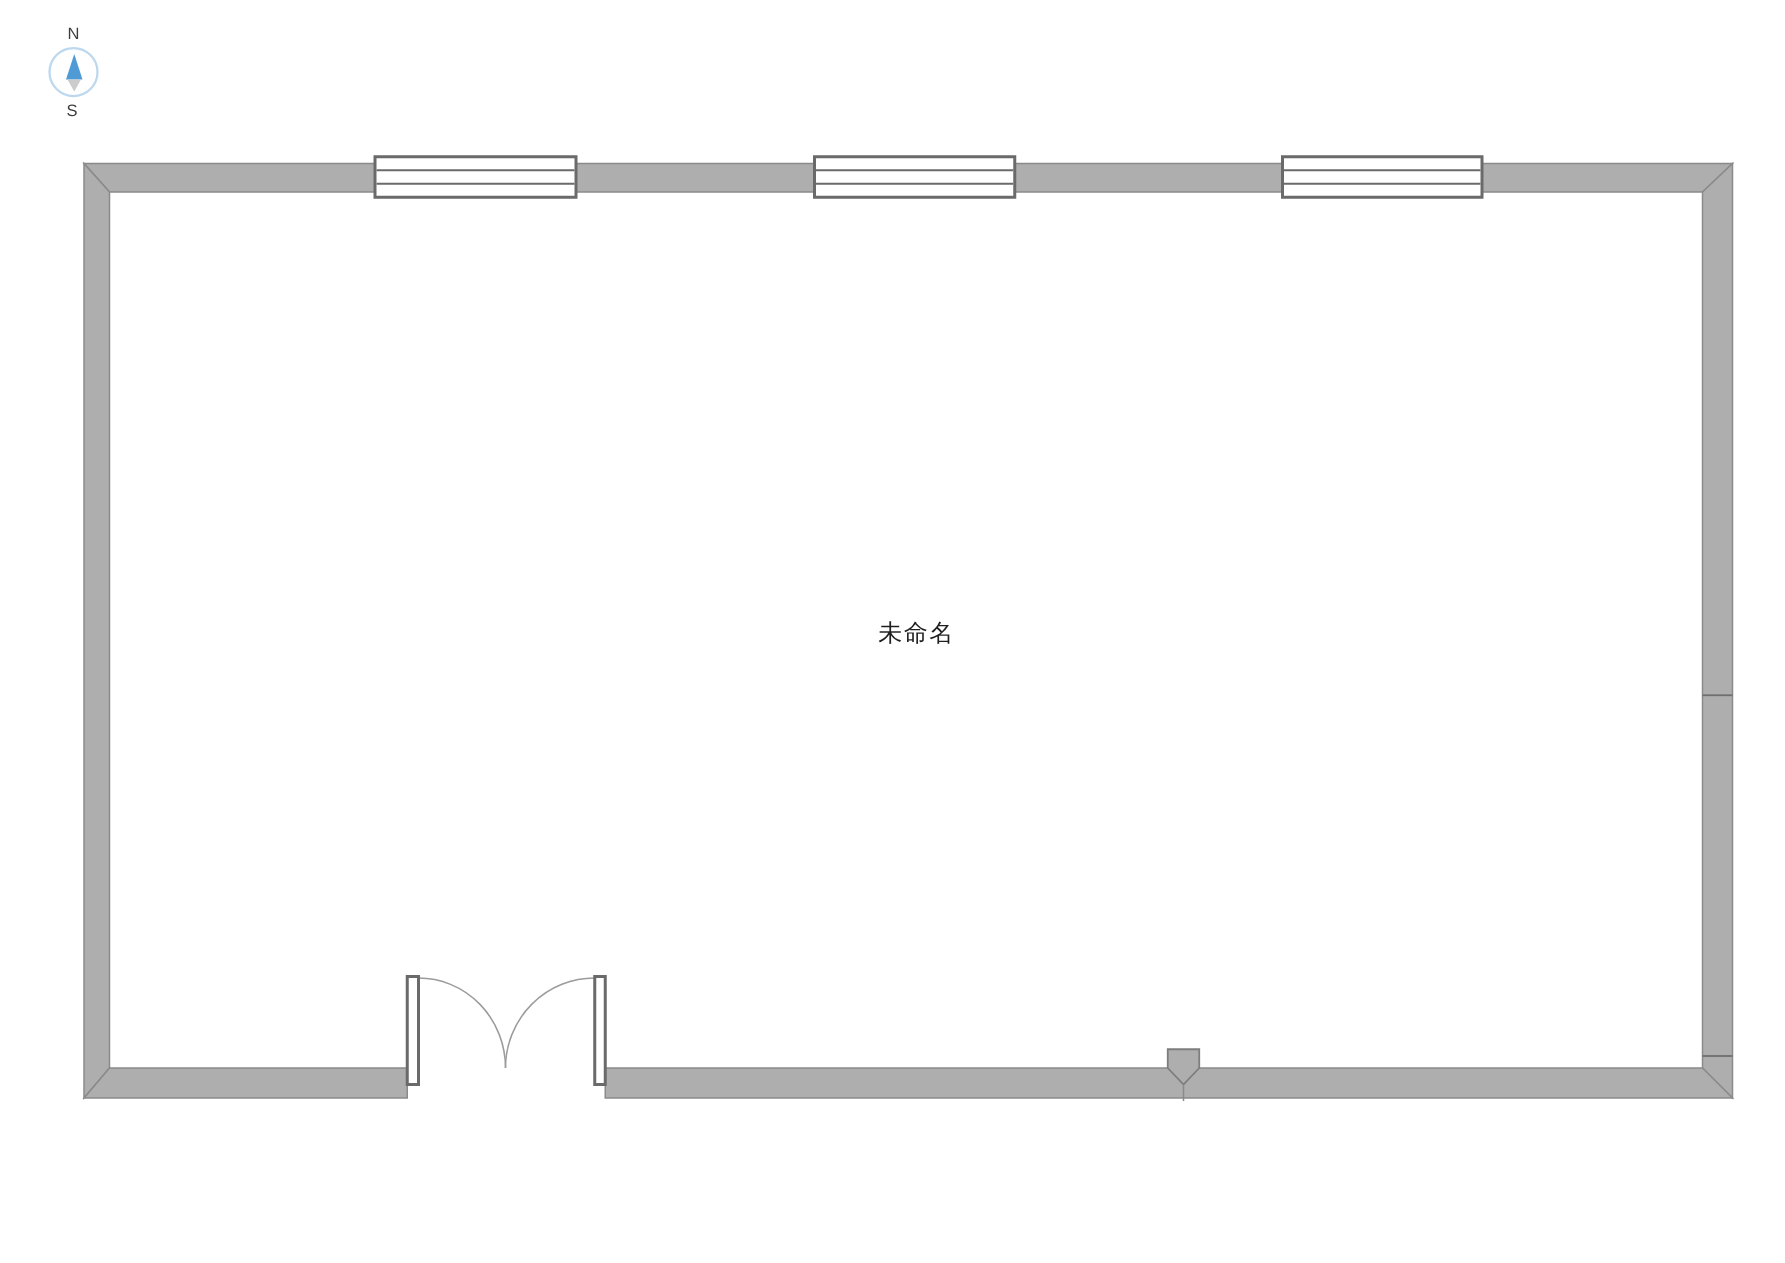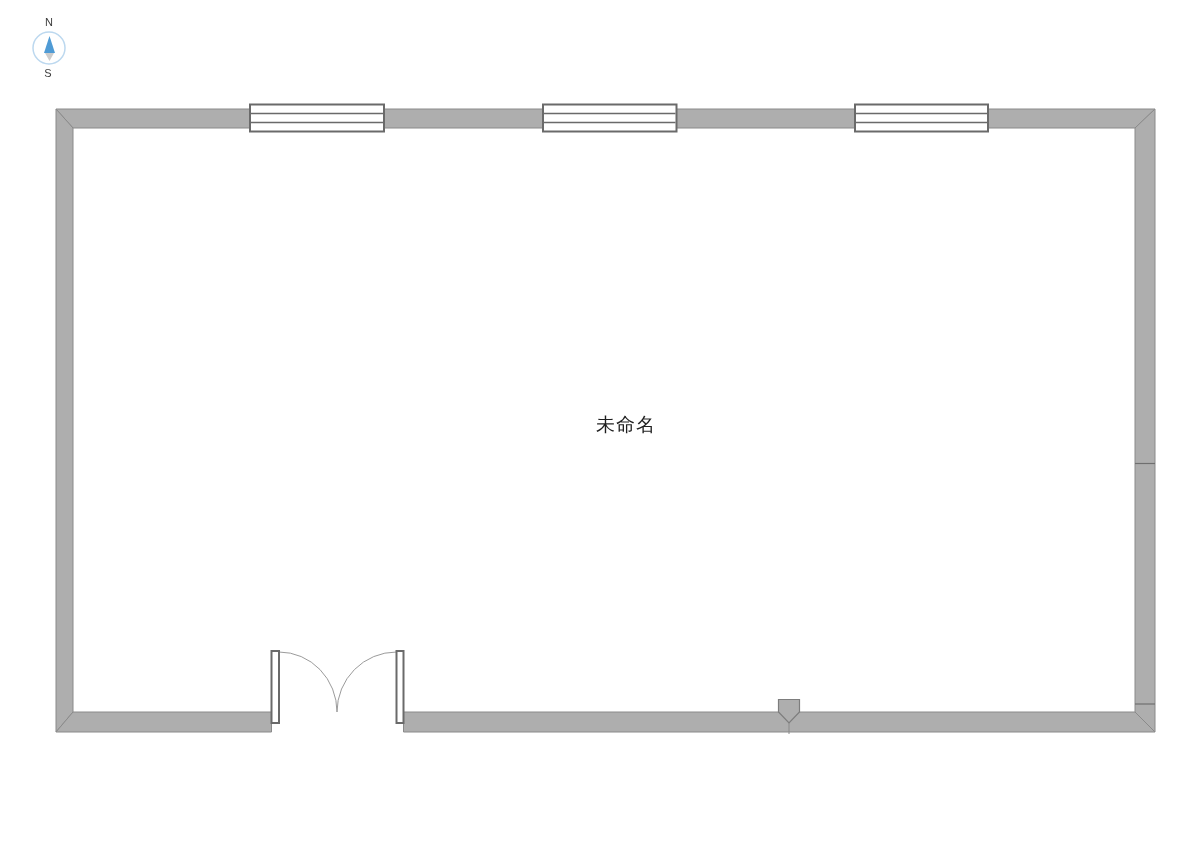--- a/index.html
+++ b/index.html
@@ -37,25 +37,25 @@
 
   
   .compass-ring   { fill: #ffffff; stroke: #bcd8ef; stroke-width: 1.5; }
   .needle-north   { fill: #4f9bd5; }
   .needle-south   { fill: #cccccc; }
   .compass-letter { fill: #3c3c3c; font-size: 11px; font-family: "Liberation Sans", sans-serif; }
 
   
   .room-label {
     position: absolute;
-    left: 566px;
+    left: 551px;
     top: 412px;
     width: 120px;
     text-align: center;
-    font-size: 19px;
+    font-size: 16px;
     color: #1f1f1f;
     letter-spacing: 1px;
     cursor: default;
     user-select: none;
   }
 </style>
 </head>
 <body>
 
 <div id="canvas">

